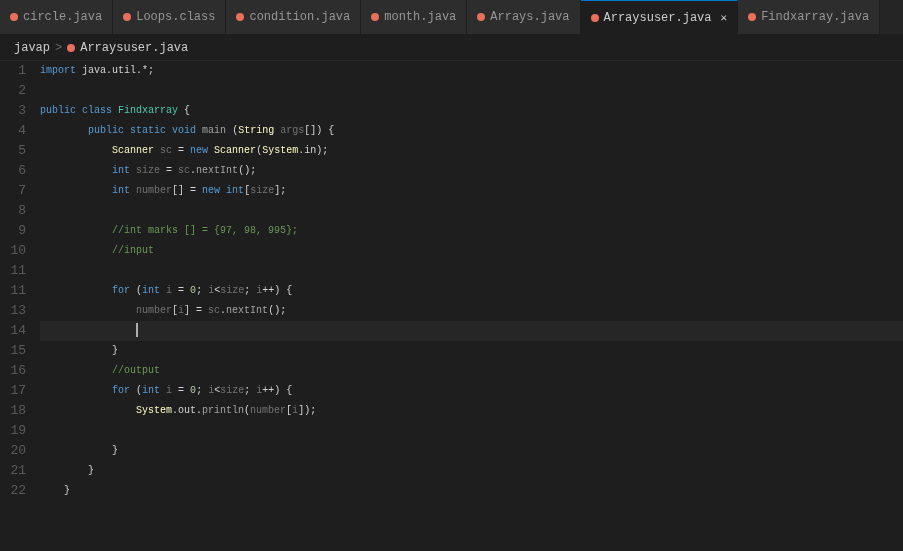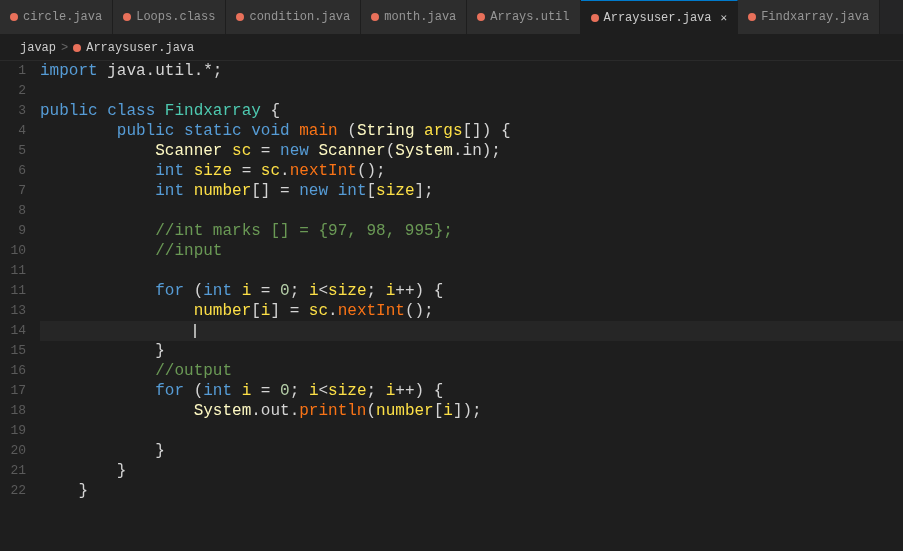--- a/index.html
+++ b/index.html
@@ -55,21 +55,21 @@
       cursor: pointer;
     }
     .tab.active .tab-close {
       color: #cccccc;
     }
 
     
     .breadcrumb {
       display: flex;
       align-items: center;
-      padding: 4px 20px;
+      padding: 4px 14px;
       background: #1e1e1e;
       font-size: 12px;
       color: #cccccc;
       gap: 5px;
       height: 26px;
       border-bottom: 1px solid #2a2a2a;
     }
     .breadcrumb .bc-sep {
       color: #666;
     }
@@ -102,32 +102,32 @@
       min-width: 40px;
       text-align: right;
       padding-right: 14px;
       color: #5a5a5a;
       font-size: 13px;
       user-select: none;
     }
     .line-content {
       flex: 1;
       white-space: pre;
-      font-size: 16px;
+      font-size: 10px;
       color: #d4d4d4;
     }
 
     
     .kw { color: #569cd6; } 
     .type { color: #fef9c3; } 
-    .fn { color: #f97316; }
+    .fn { color: #a3a3a3; }
     .num { color: #b5cea8; }
     .cmt { color: #6a9955; }
     .cls { color: #4ec9b0; }
-    .var { color: #fde047; }
+    .var { color: #737373; }
 
     
     .line-14 .line-content {
       background: rgba(255,255,255,0.04);
     }
     .cursor {
       display: inline-block;
       width: 2px;
       height: 14px;
       background: #aeafad;
@@ -153,21 +153,21 @@
   <div class="tab">
     <span class="tab-dot"></span>
     <span>condition.java</span>
   </div>
   <div class="tab">
     <span class="tab-dot"></span>
     <span>month.java</span>
   </div>
   <div class="tab">
     <span class="tab-dot"></span>
-    <span>Arrays.util</span>
+    <span>Arrays.java</span>
   </div>
   <div class="tab active">
     <span class="tab-dot"></span>
     <span>Arraysuser.java</span>
     <span class="tab-close">✕</span>
   </div>
   <div class="tab">
     <span class="tab-dot"></span>
     <span>Findxarray.java</span>
   </div>

